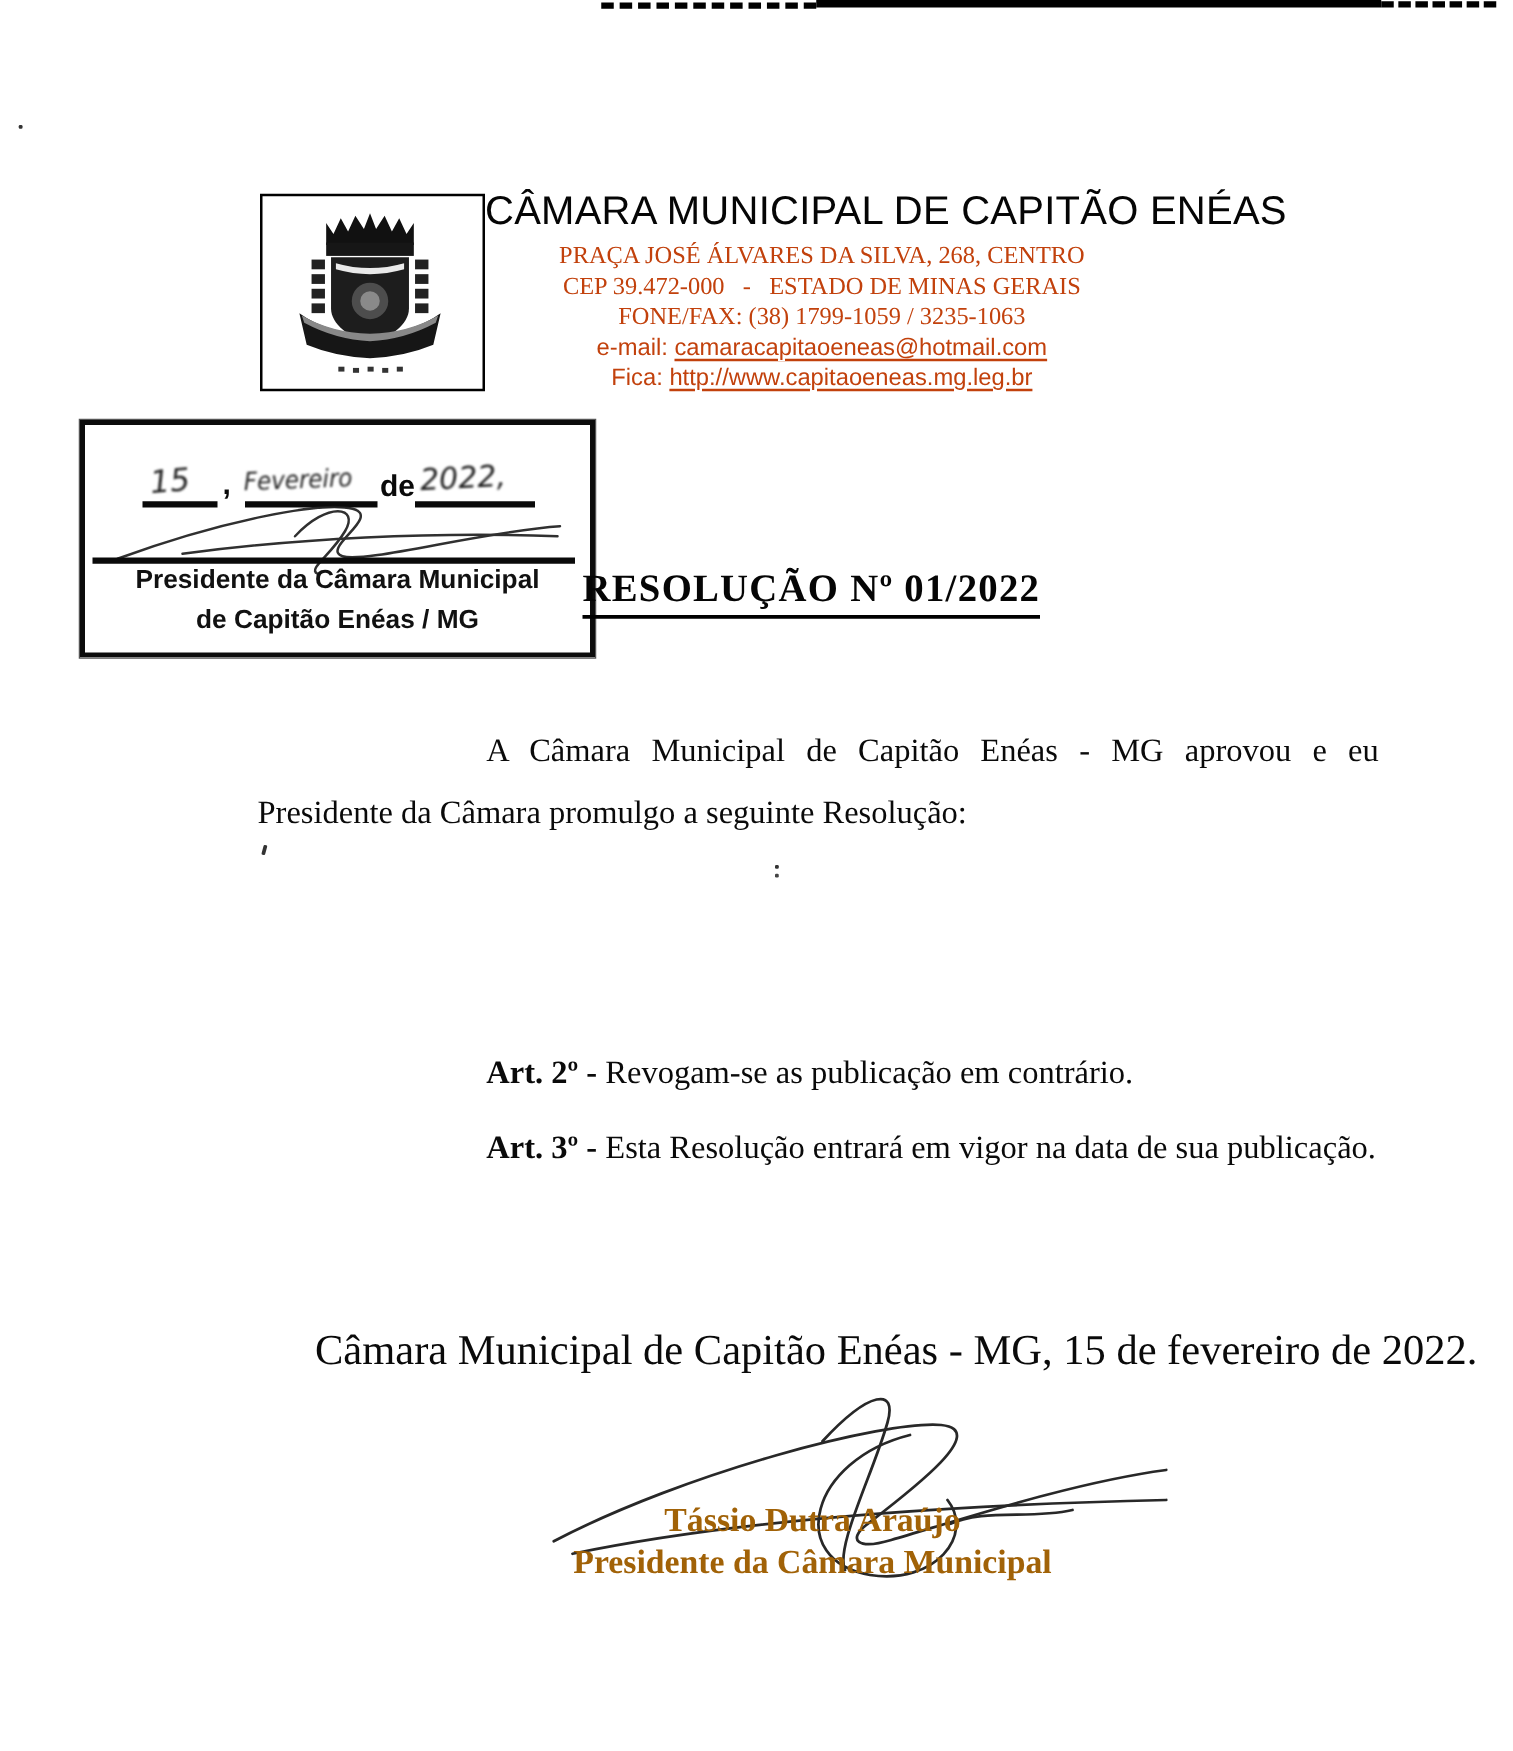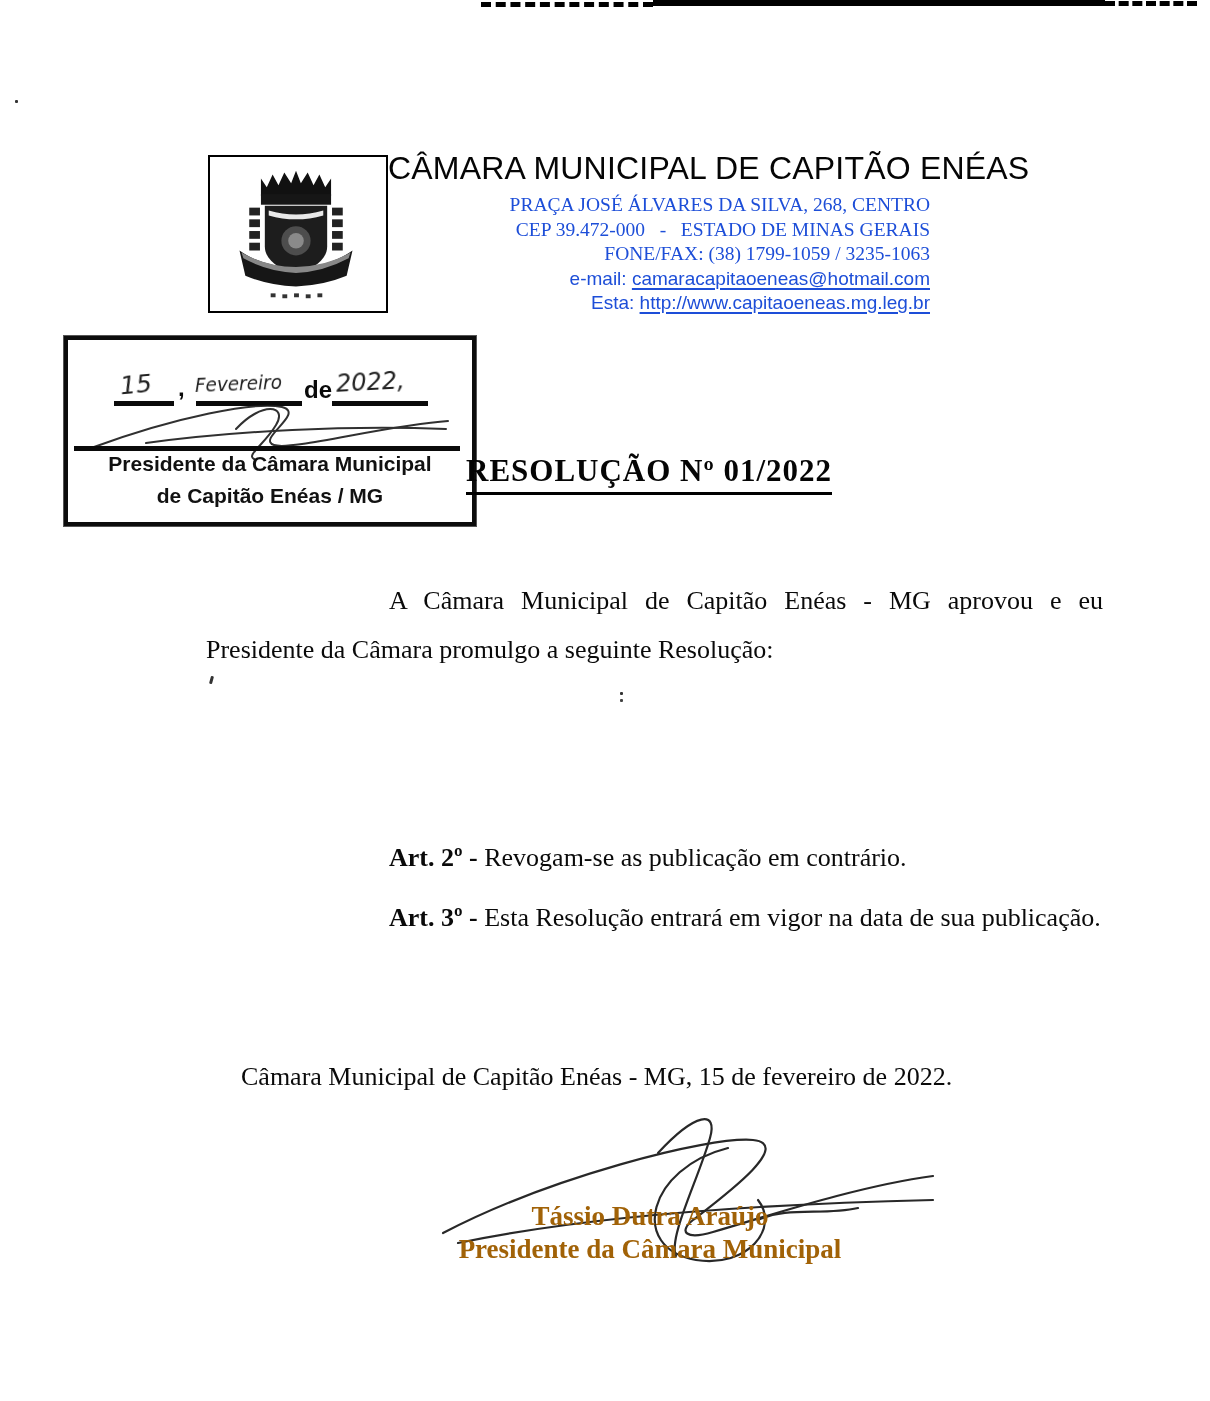--- a/index.html
+++ b/index.html
@@ -16,22 +16,22 @@
   .speck{position:absolute;background:#333;border-radius:1px;}
   .s1{left:210px;top:676px;width:3px;height:8px;transform:rotate(15deg);}
   .s2{left:620px;top:692px;width:3px;height:3px;box-shadow:0 7px 0 #444;}
   .s3{left:15px;top:100px;width:3px;height:3px;}
 
   
   .logo-box{position:absolute;left:208px;top:155px;width:176px;height:154px;border:2px solid #000;background:#fff;}
   .org-name{position:absolute;left:388px;top:150px;width:720px;
             font-family:"Liberation Sans",sans-serif;font-weight:normal;font-size:32px;
             white-space:nowrap;letter-spacing:.2px;color:#050505;}
-  .addr{position:absolute;left:385px;top:193px;width:545px;text-align:right;
-        font-size:19.5px;line-height:24.5px;color:#1d4ed8;}
+  .addr{position:absolute;left:385px;top:193px;width:545px;text-align:center;
+        font-size:19.5px;line-height:24.5px;color:#c2410c;}
   .addr .sans{font-family:"Liberation Sans",sans-serif;font-size:19px;}
   .addr .link{text-decoration:underline;text-decoration-thickness:2px;text-underline-offset:3px;}
 
   
   .stamp{position:absolute;left:64px;top:336px;width:404px;height:182px;
          border:4px solid #0c0c0c;box-shadow:0 0 0 1px #555;background:rgba(255,255,255,.0);
          font-family:"Liberation Sans",sans-serif;}
   .stamp-title{position:absolute;left:0;top:6px;width:100%;text-align:center;
                font-weight:bold;font-size:29px;letter-spacing:1px;color:#0a0a0a;}
   .u{position:absolute;top:61px;height:5px;background:#0a0a0a;}
@@ -58,21 +58,21 @@
              letter-spacing:1px;border-bottom:3px solid #000000;padding-bottom:3px;color:#050505;}
 
   
   .body{position:absolute;left:206px;width:897px;margin:0;font-size:26px;line-height:49px;
         text-align:justify;text-indent:183px;color:#0a0a0a;}
   .body .lead{font-weight:bold;}
   .p1{top:576px;}
   .p2{top:716px;}
   .p3{top:833px;}
   .p4{top:893px;}
-  .dateline{position:absolute;left:241px;top:1062px;font-size:26px;color:#0a0a0a;white-space:nowrap;}
+  .dateline{position:absolute;left:252px;top:1062px;font-size:34px;color:#0a0a0a;white-space:nowrap;}
 
   
   .big-sig{position:absolute;left:428px;top:1108px;}
   .signer{position:absolute;left:305px;top:1200px;width:690px;text-align:center;
           font-weight:bold;color:#a16207;}
   .signer-name{font-size:27px;line-height:33px;}
   .signer-title{font-size:27px;line-height:33px;}
 </style>
 </head>
 <body>
@@ -116,21 +116,21 @@
     </svg>
   </div>
 
   <div class="org-name">CÂMARA MUNICIPAL DE CAPITÃO ENÉAS</div>
 
   <div class="addr">
     <div>PRAÇA JOSÉ ÁLVARES DA SILVA, 268, CENTRO</div>
     <div>CEP 39.472-000&nbsp;&nbsp;&nbsp;-&nbsp;&nbsp;&nbsp;ESTADO DE MINAS GERAIS</div>
     <div>FONE/FAX: (38) 1799-1059 / 3235-1063</div>
     <div class="sans"><span>e-mail: </span><span class="link">camaracapitaoeneas@hotmail.com</span></div>
-    <div class="sans"><span>Esta: </span><span class="link">http://www.capitaoeneas.mg.leg.br</span></div>
+    <div class="sans"><span>Fica: </span><span class="link">http://www.capitaoeneas.mg.leg.br</span></div>
   </div>
 
   <div class="stamp">
     <div class="u u1"></div>
     <div class="u u2"></div>
     <div class="u u3"></div>
     <span class="hw day">15</span>
     <span class="printed comma">,</span>
     <span class="hw month">Fevereiro</span>
     <span class="printed de">de</span>

